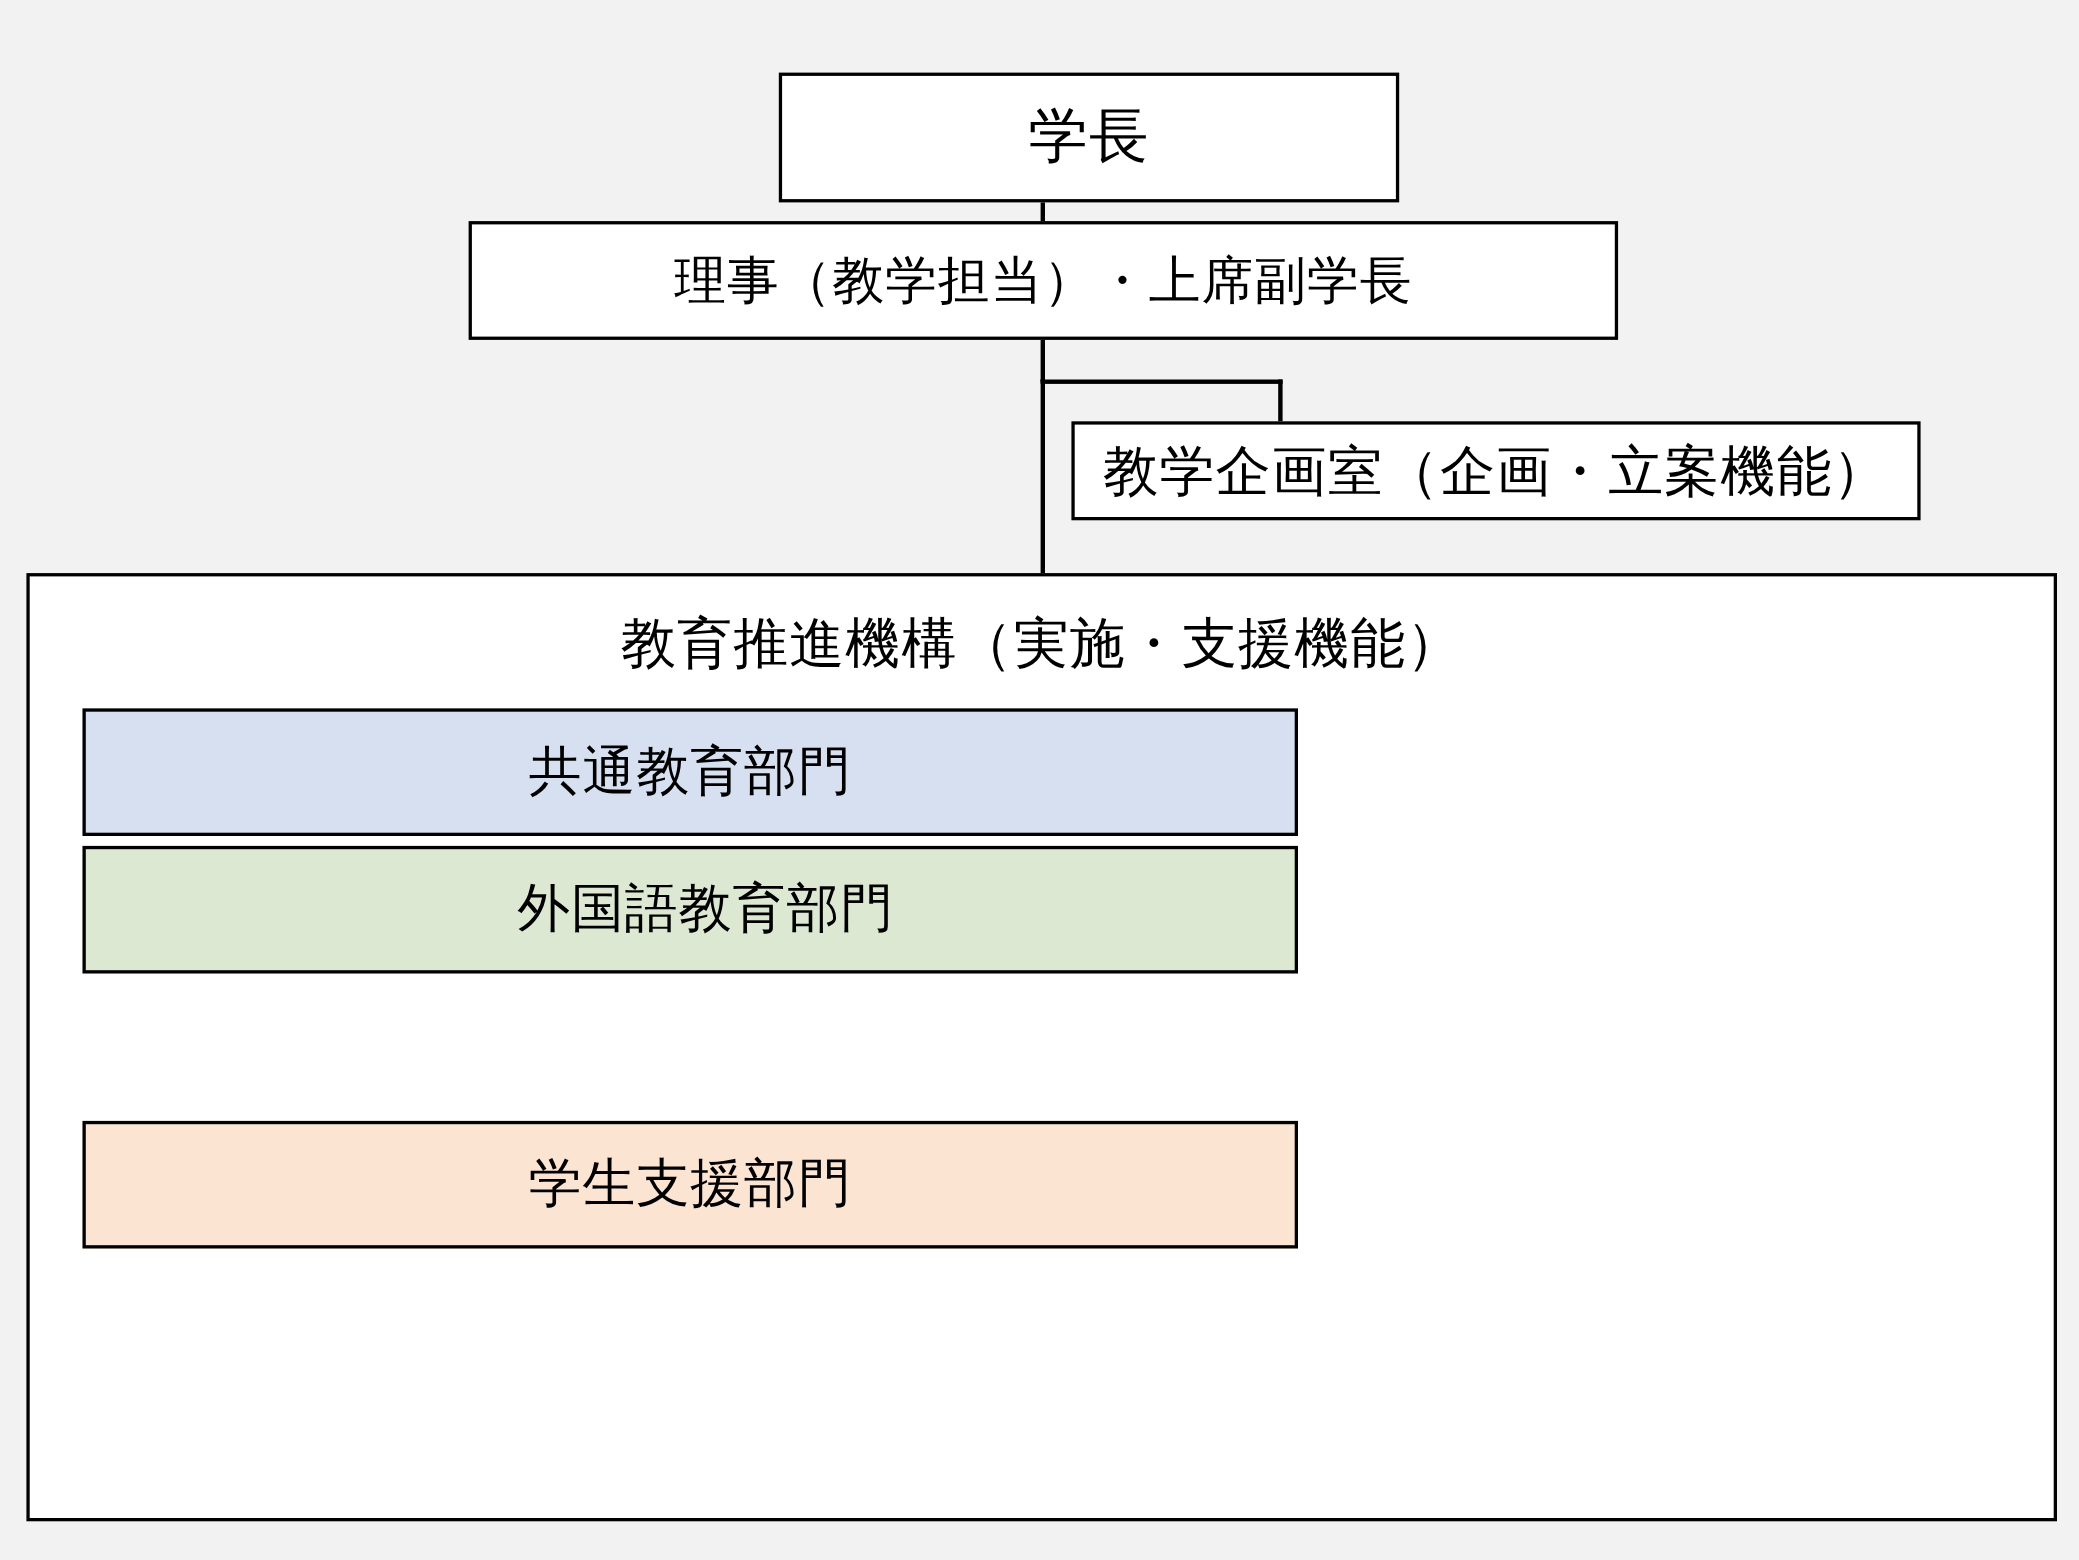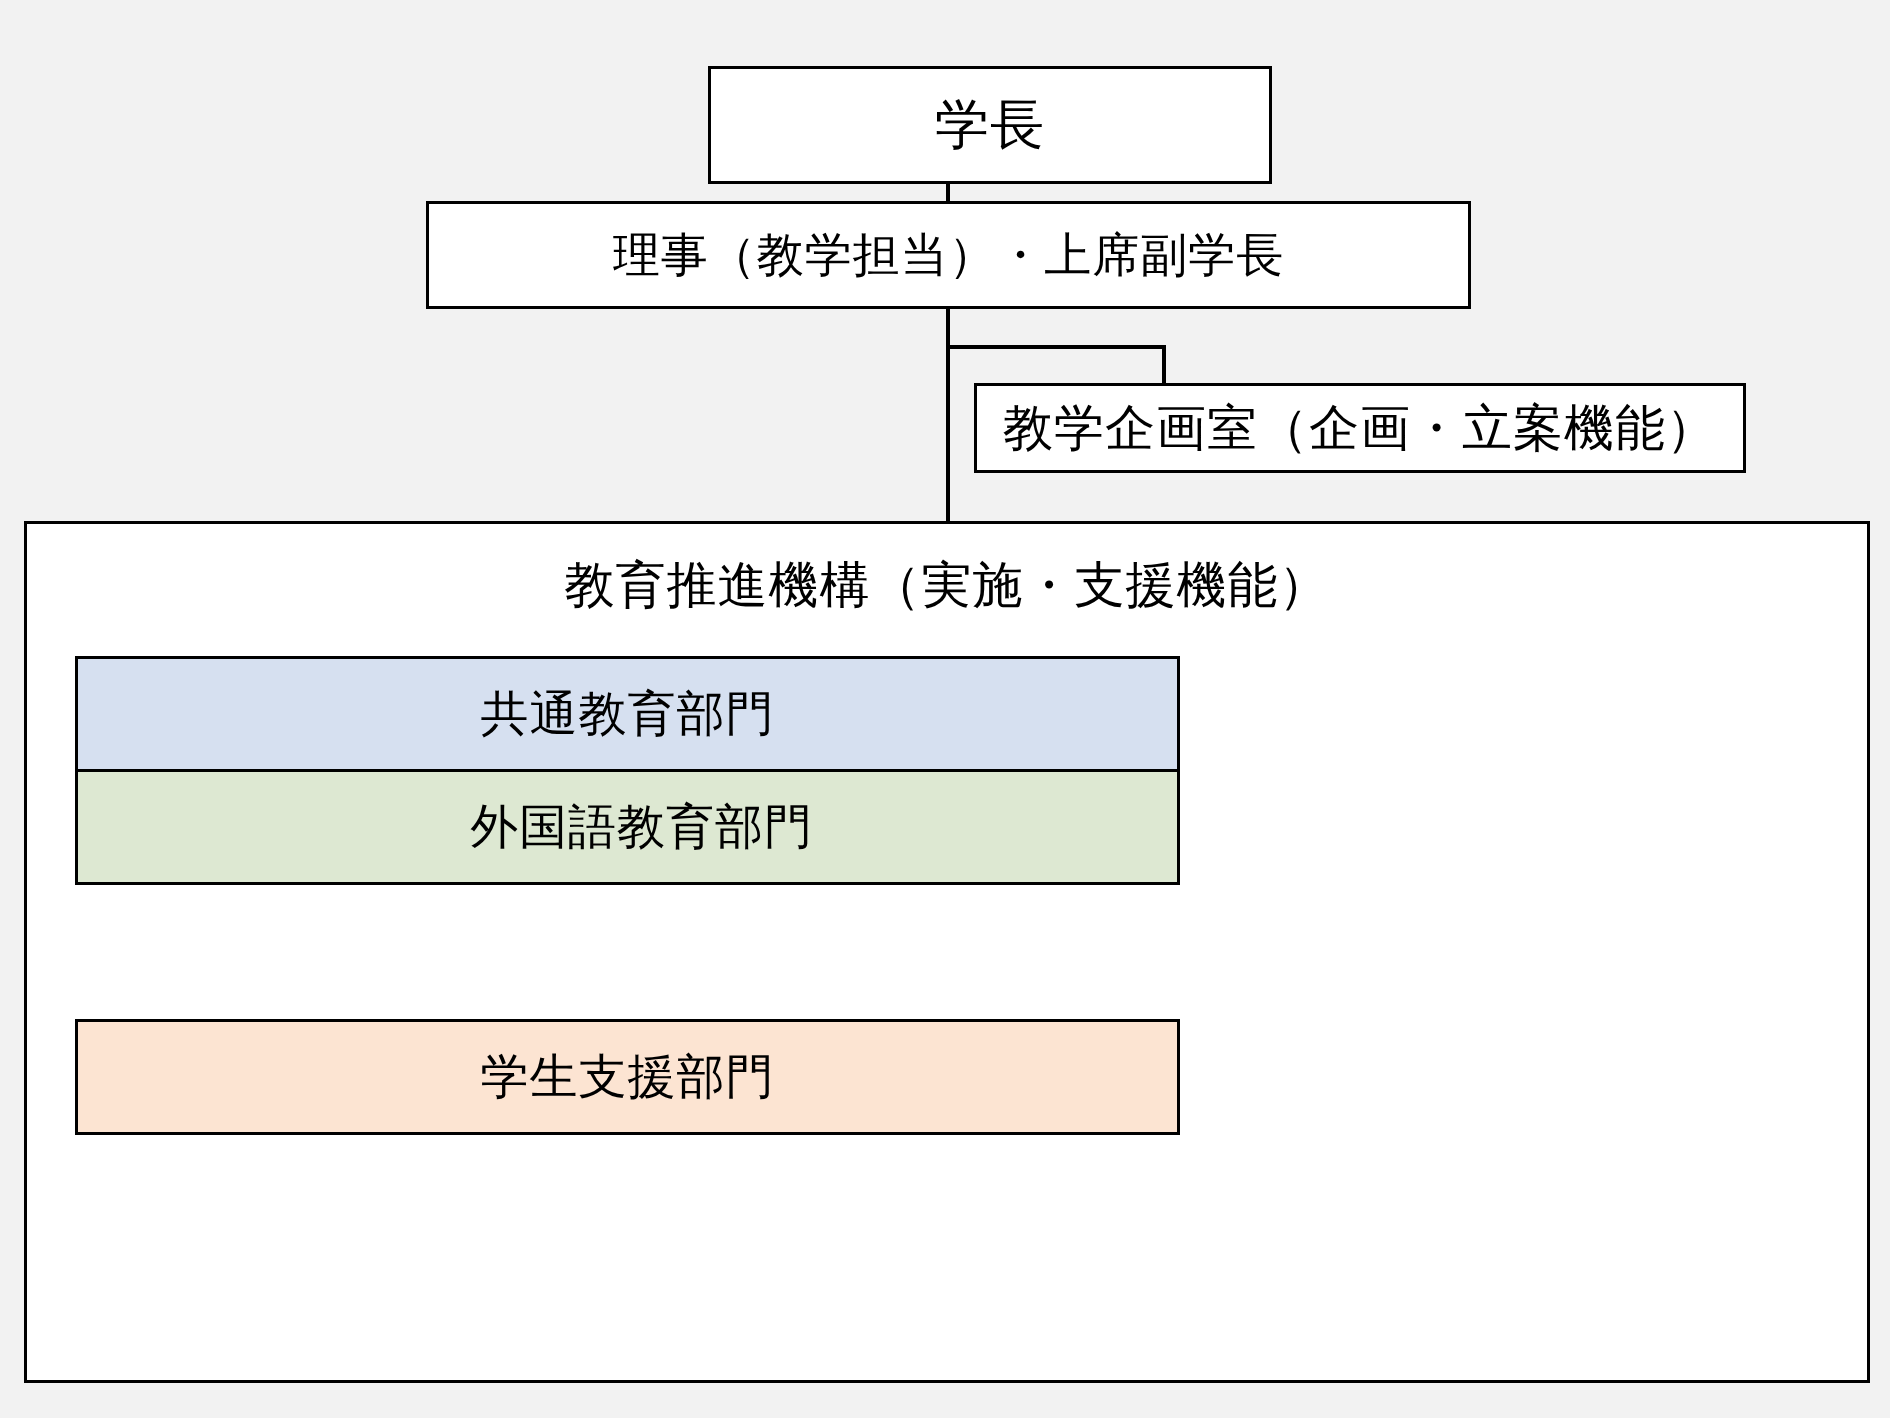--- a/index.html
+++ b/index.html
@@ -89,21 +89,21 @@
     width: 1105px;
     height: 116px;
     box-sizing: border-box;
     border: 3px solid #000;
     display: flex;
     align-items: center;
     justify-content: center;
     font-size: 48px;
     letter-spacing: 0.02em;
   }
-  #dept-0 { top: 132px; }
+  #dept-0 { top: 120px; }
   #dept-1 { top: 245px; padding-left: 28px; }
   #dept-2 { top: 370px; }
   #dept-3 { top: 495px; }
 
   #center-box {
     position: absolute;
     left: 1225px;
     top: 120px;
     width: 545px;
     height: 243px;

